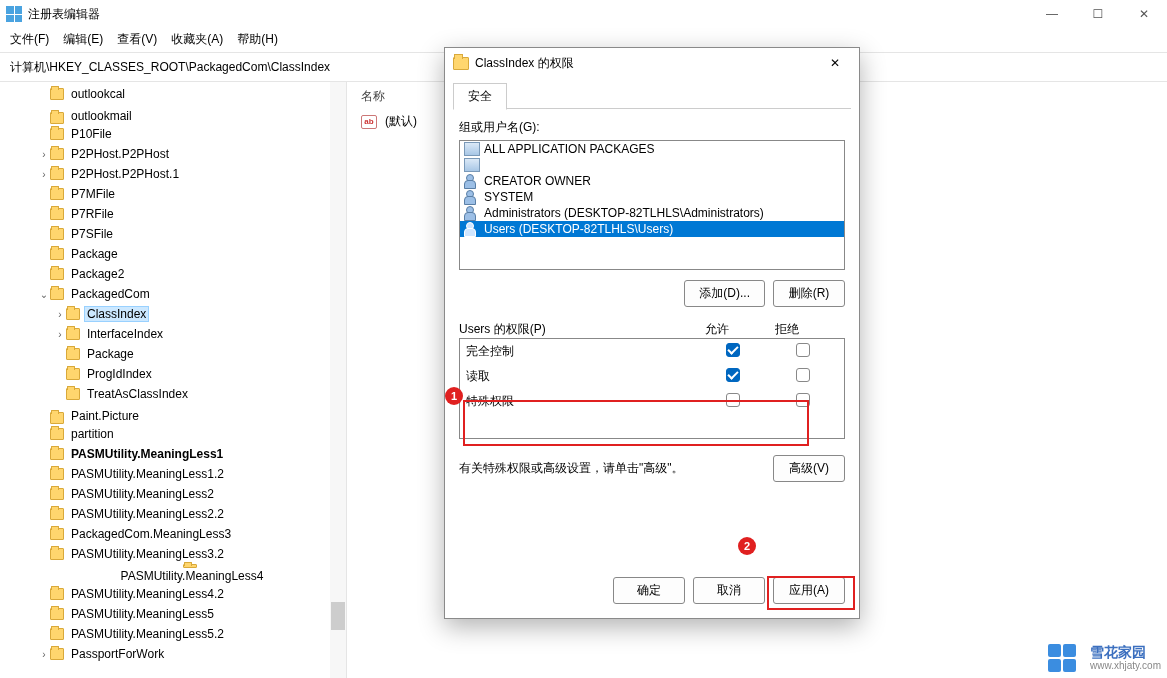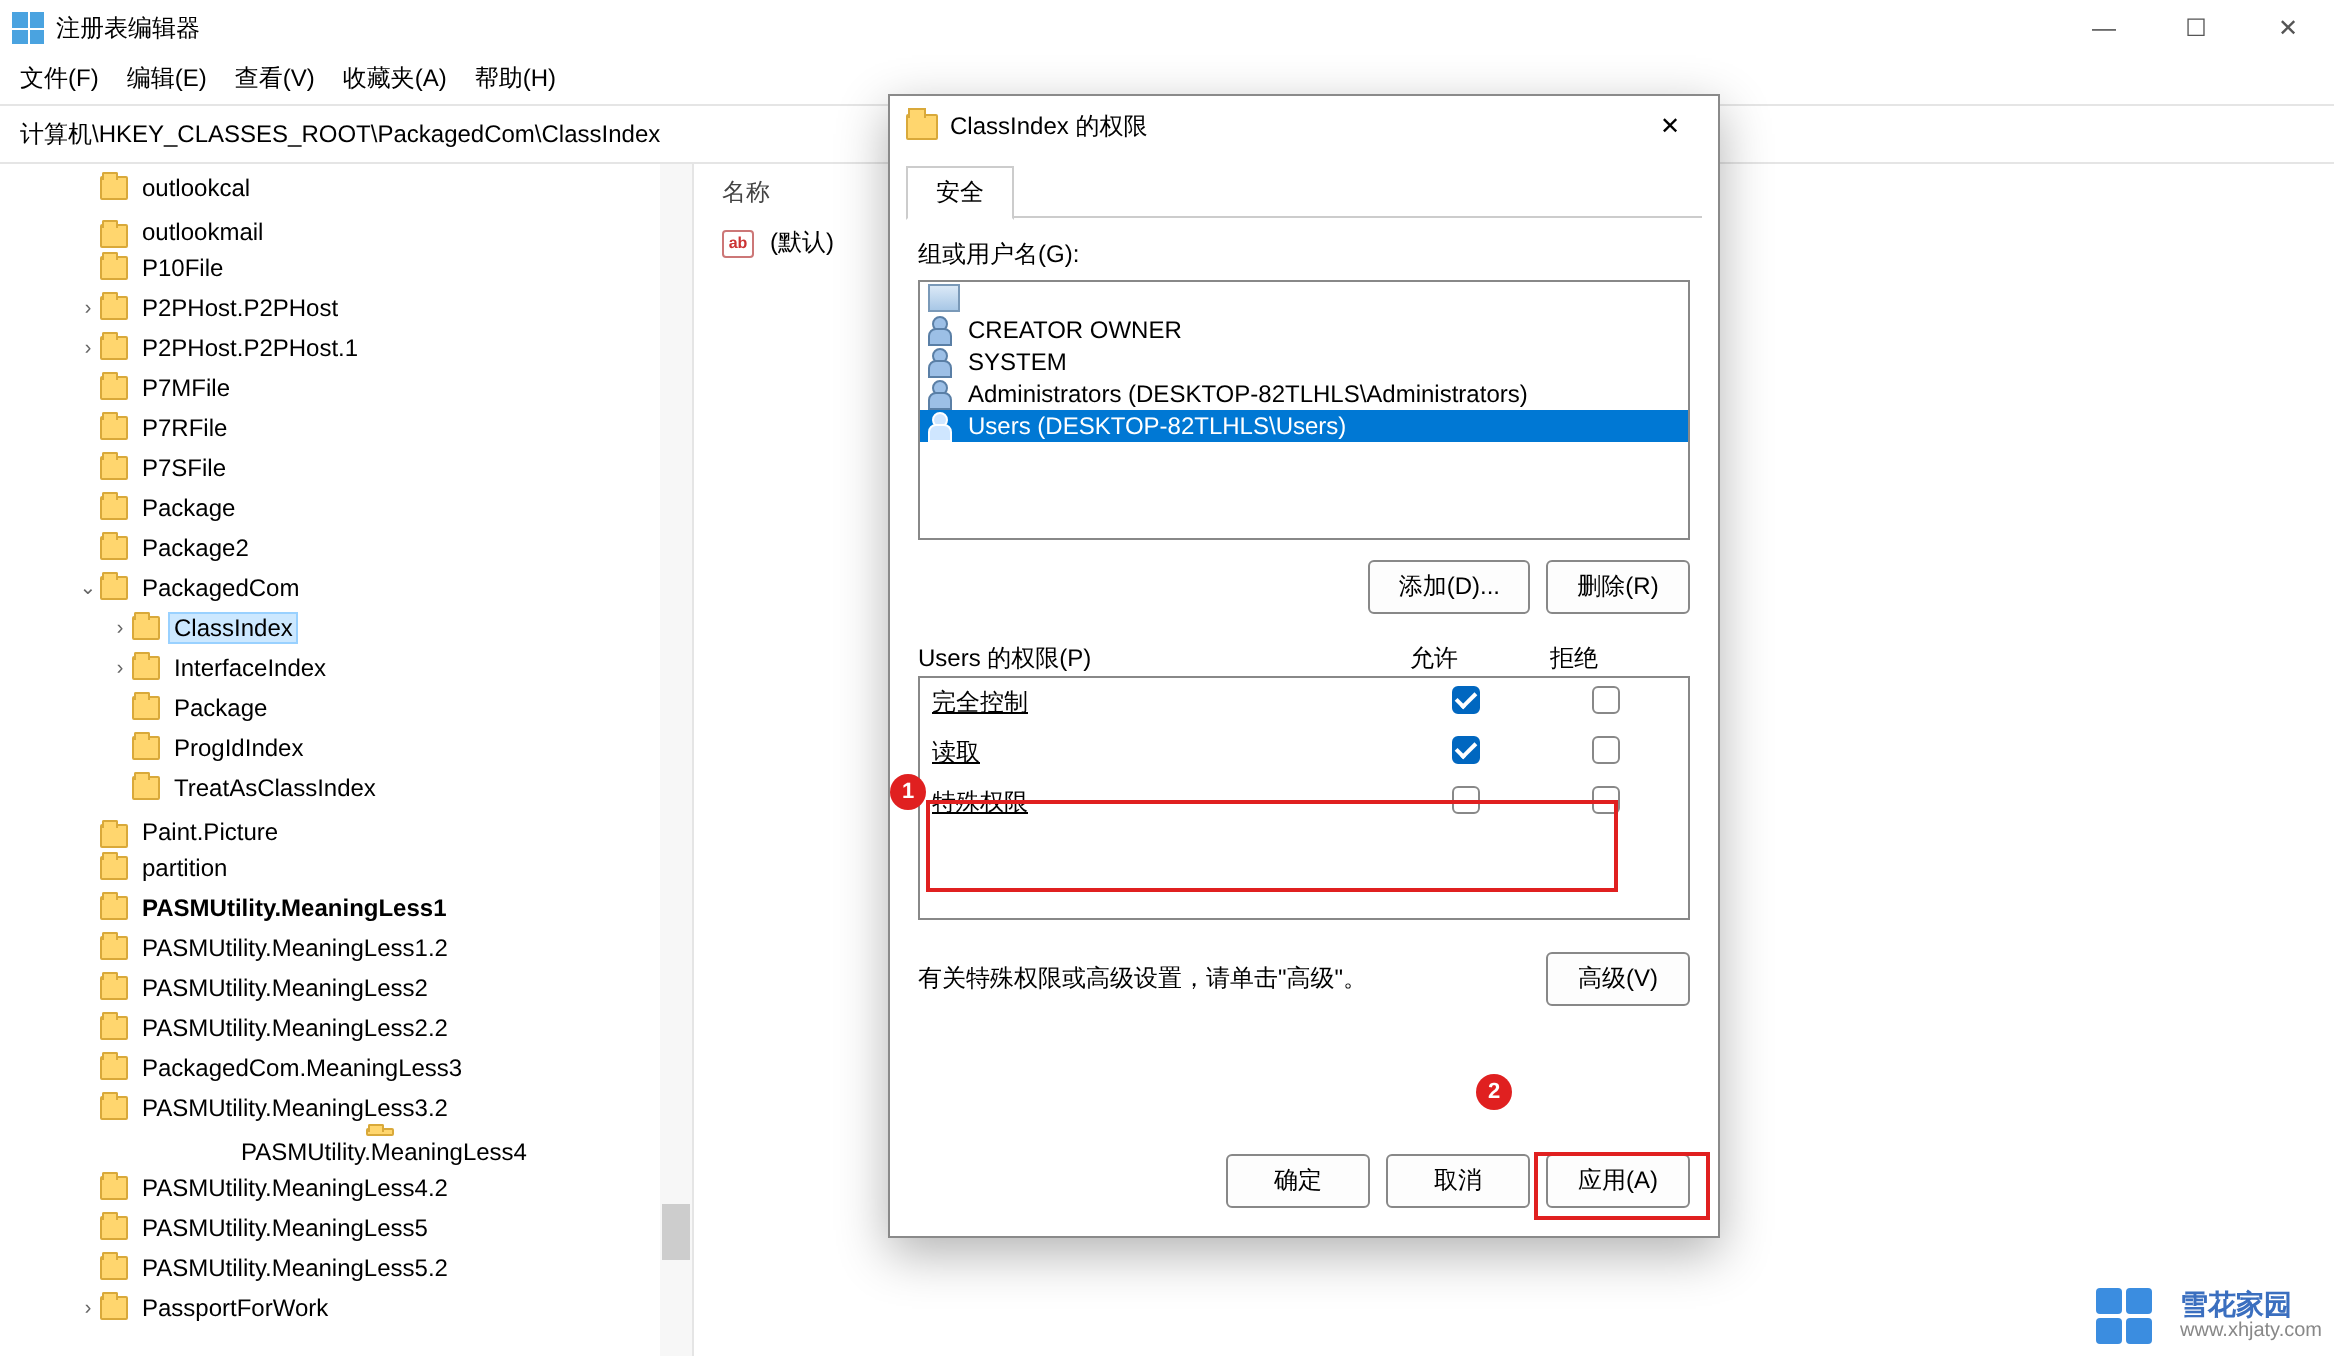--- a/index.html
+++ b/index.html
@@ -290,20 +290,24 @@
   </div>
   <div class="tabs">
     <span class="tab">安全</span>
     <div class="tabline"></div>
   </div>
   <div class="sec-body">
     <div class="grouplabel">组或用户名(G):</div>
     <div class="userlist" id="userlist">
         <div class="row">
           <span class="proc-icon"></span>
+          <span>ALL APPLICATION PACKAGES</span>
+        </div>
+        <div class="row">
+          <span class="proc-icon"></span>
         </div>
         <div class="row">
           <span class="user-icon"></span>
           <span>CREATOR OWNER</span>
         </div>
         <div class="row">
           <span class="user-icon"></span>
           <span>SYSTEM</span>
         </div>
         <div class="row">
@@ -319,21 +323,21 @@
       <div class="btn">添加(D)...</div>
       <div class="btn">删除(R)</div>
     </div>
 
     <div class="perm-table" style="position:relative;">
       <div class="perm-head">
         <div class="pname">Users 的权限(P)</div>
         <div class="pcol">允许</div>
         <div class="pcol">拒绝</div>
       </div>
-      <div class="perm-rows" id="permrows" style="height:122px;text-decoration:underline;">
+      <div class="perm-rows" id="permrows" style="height:101px;">
           <div class="perm-row">
             <div class="pname">完全控制</div>
             <div class="pcol"><span class="cb checked"></span></div>
             <div class="pcol"><span class="cb"></span></div>
           </div>
           <div class="perm-row">
             <div class="pname">读取</div>
             <div class="pcol"><span class="cb checked"></span></div>
             <div class="pcol"><span class="cb"></span></div>
           </div>

